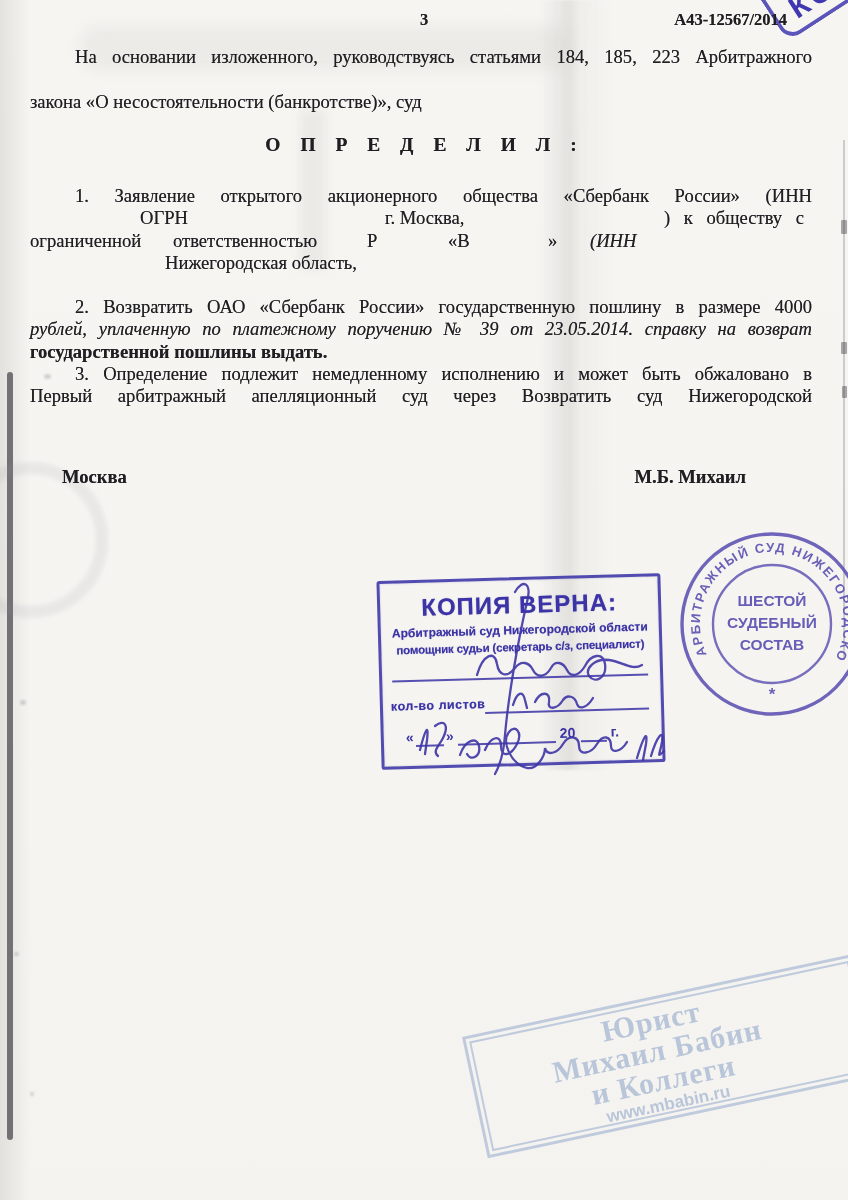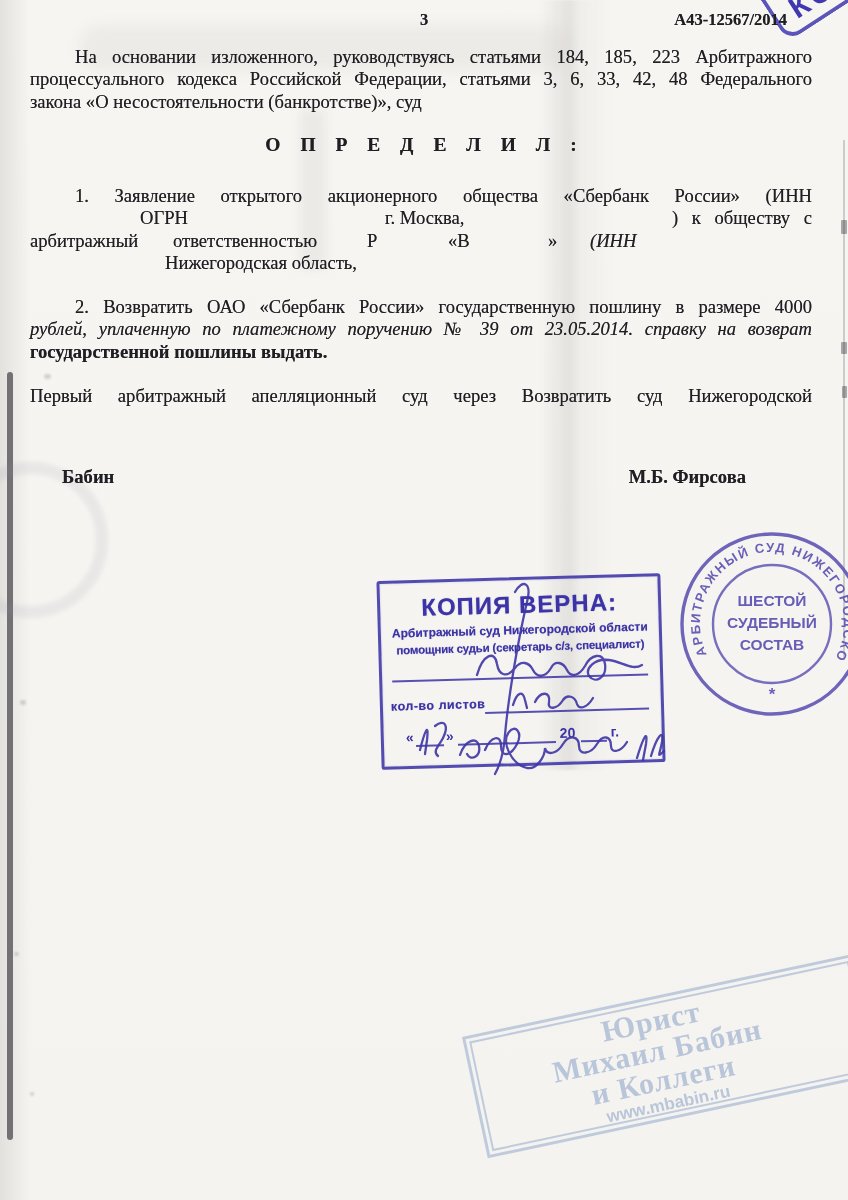--- a/index.html
+++ b/index.html
@@ -88,52 +88,52 @@
   <div class="artifact edge-mark" style="left:842px;top:386px;width:5px;height:12px;"></div>
 
   <div class="corner-frag">
     <span>КОПИЯ</span>
   </div>
 
   <div class="hdr" style="left:0;width:848px;text-align:center;">3</div>
   <div class="hdr" style="right:61px;">А43-12567/2014</div>
 
   <div class="line just ind" style="top:46px;">На основании изложенного, руководствуясь статьями 184, 185, 223 Арбитражного</div>
-  <div class="line just" style="top:68px;">процессуального кодекса Российской Федерации, статьями 3, 6, 33, 42, 48 Федерального</div>
   <div class="line" style="top:91px;">закона  «О несостоятельности (банкротстве)», суд</div>
 
   <div class="heading">О П Р Е Д Е Л И Л :</div>
 
   <div class="line just ind" style="top:185px;">1. Заявление открытого акционерного общества «Сбербанк России» (ИНН</div>
   <div class="line" style="top:207px;">
     <span class="seg" style="left:110px;">ОГРН</span>
     <span class="seg" style="left:355px;">г. Москва,</span>
-    <span class="seg" style="right:0;word-spacing:9px;text-align:right;">) к обществу с</span>
+    <span class="seg" style="right:8px;word-spacing:9px;text-align:right;">) к обществу с</span>
   </div>
   <div class="line" style="top:230px;">
-    <span class="seg" style="left:0;">арбитражный</span>
+    <span class="seg" style="left:0;">ограниченной</span>
     <span class="seg" style="left:143px;font-family:Liberation Serif, serif;">ответственностью</span>
     <span class="seg" style="left:337px;">Р</span>
     <span class="seg" style="left:418px;">«В</span>
     <span class="seg" style="left:518px;">»</span>
     <span class="seg" style="left:560px;font-style:italic;">(ИНН</span>
   </div>
   <div class="line" style="top:252px;">
     <span class="seg" style="left:135px;">Нижегородская область,</span>
   </div>
 
   <div class="line just ind" style="top:296px;">2. Возвратить ОАО «Сбербанк России» государственную пошлину в размере 4000</div>
   <div class="line just" style="top:318px;font-style:italic;">рублей, уплаченную по платежному поручению № 39 от 23.05.2014. справку на возврат</div>
   <div class="line" style="top:341px;font-weight:bold;">государственной пошлины выдать.</div>
 
+  <div class="line just ind" style="top:363px;">3. Определение подлежит немедленному исполнению и может быть обжаловано в</div>
   <div class="line just" style="top:385px;">Первый арбитражный апелляционный суд через Возвратить суд Нижегородской</div>
 
   <div class="line" style="top:466px;">
-    <span class="seg" style="left:32px;font-weight:bold;">Бабин</span>
-    <span class="seg" style="right:66px;font-weight:bold;">М.Б. Фирсова</span>
+    <span class="seg" style="left:32px;font-weight:bold;">Москва</span>
+    <span class="seg" style="right:66px;font-weight:bold;">М.Б. Михаил</span>
   </div>
 
   <div class="copy-stamp">
     <div class="cs-title">КОПИЯ ВЕРНА:</div>
     <div class="cs-small cs-org">Арбитражный суд Нижегородской области</div>
     <div class="cs-small cs-role">помощник судьи (секретарь с/з, специалист)</div>
     <div class="cs-line" style="left:10px;top:97px;width:256px;"></div>
     <div class="cs-sheets">кол-во листов</div>
     <div class="cs-line" style="left:102px;top:131px;width:164px;"></div>
     <div class="cs-date">

